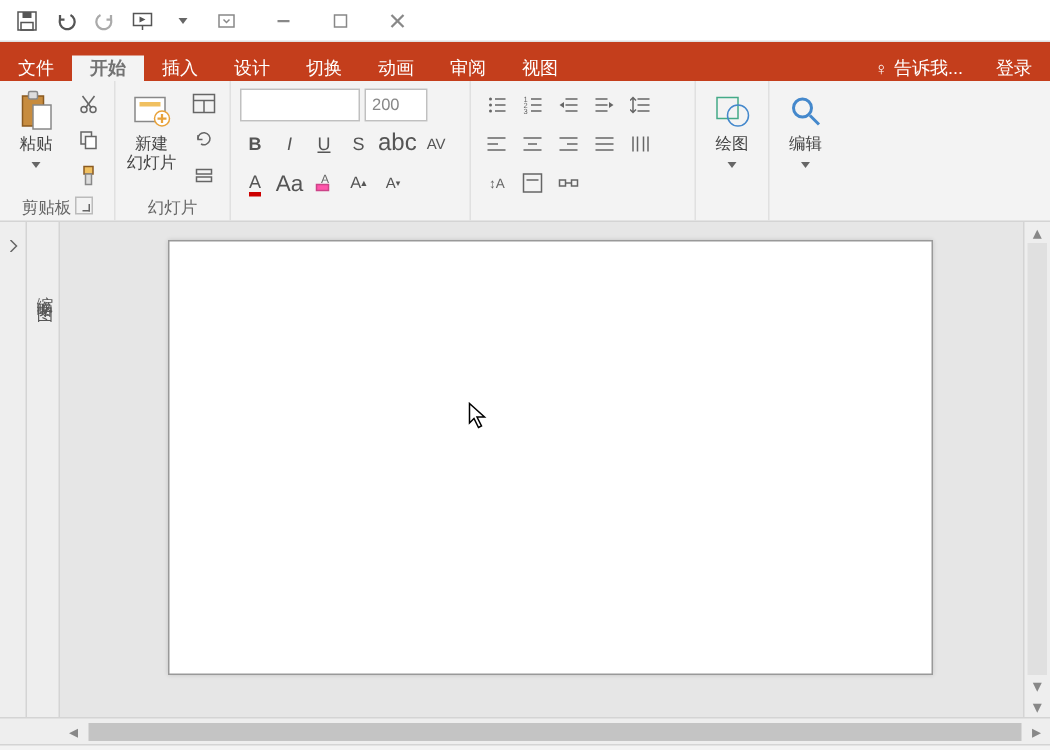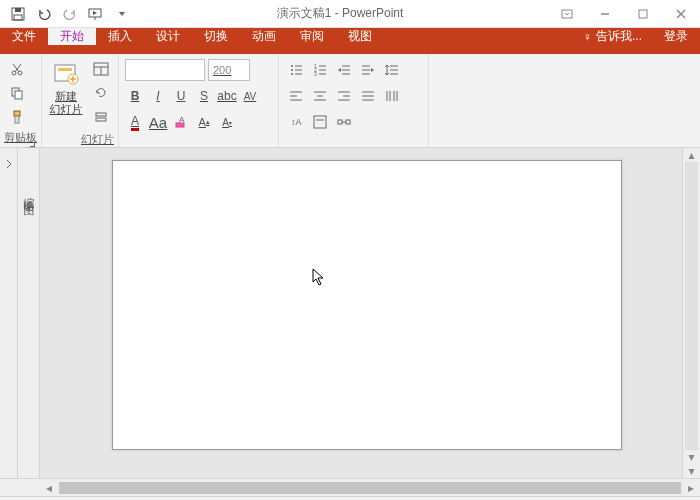--- a/index.html
+++ b/index.html
@@ -5,31 +5,31 @@
 * { box-sizing: border-box; margin: 0; padding: 0; font-family: "Microsoft YaHei", "SimSun", sans-serif; }
 body { width: 700px; height: 500px; background: #fff; overflow: hidden; font-size: 12px; color: #444; }
 
 .titlebar { height: 28px; background: #fff; display: flex; align-items: center; border-bottom: 1px solid #e0e0e0; }
 .qat { display: flex; align-items: center; gap: 6px; padding-left: 8px; }
 .qat-item { width: 20px; height: 20px; display: flex; align-items: center; justify-content: center; color: #444; }
 .title { flex: 1; text-align: center; font-size: 12px; color: #666; }
 .winctrls { display: flex; }
 .winctrl { width: 38px; height: 28px; display: flex; align-items: center; justify-content: center; color: #888; }
 
-.tabs { height: 26px; background: #c43e1c; display: flex; align-items: flex-start; color: #fff; font-size: 12px; }
+.tabs { height: 26px; background: #c43e1c; display: flex; align-items: flex-end; color: #fff; font-size: 12px; }
 .tab { padding: 0 12px; display: flex; align-items: center; cursor: pointer; }
-.tab.active { background: #f3f3f3; color: #a21caf; }
+.tab.active { background: #f3f3f3; color: #737373; font-weight: bold; }
 .tabs-right { margin-left: auto; display: flex; }
 .tab-tell { display: flex; align-items: center; gap: 4px; padding: 0 10px; }
 .tab-share { background: #a53418; padding: 0 10px; display: flex; align-items: center; gap: 4px; }
 
 .ribbon { height: 94px; background: #f3f3f3; border-bottom: 1px solid #d4d4d4; display: flex; }
-.group { border-right: 1px solid #e0e0e0; display: flex; flex-direction: column; padding: 2px 4px 0; text-decoration: underline; }
+.group { border-right: 1px solid #e0e0e0; display: flex; flex-direction: column; padding: 2px 4px 0; }
 .group-body { flex: 1; display: flex; align-items: flex-start; gap: 2px; }
-.group-label { height: 16px; text-align: center; font-size: 11px; color: #666; display: flex; align-items: flex-end; justify-content: center; gap: 2px; flex-direction: column; }
+.group-label { height: 16px; text-align: center; font-size: 11px; color: #666; display: flex; align-items: flex-start; justify-content: center; gap: 2px; }
 .dlaunch { width: 12px; height: 12px; border: 1px solid #bbb; position: relative; }
 .dlaunch::after { content: ""; position: absolute; right: 1px; bottom: 1px; width: 4px; height: 4px; border-right: 1px solid #666; border-bottom: 1px solid #666; }
 
 .bigbtn { display: flex; flex-direction: column; align-items: center; justify-content: center; width: 40px; padding-top: 4px; }
 .bigbtn-icon { width: 28px; height: 28px; display: flex; align-items: center; justify-content: center; }
 .bigbtn-label { font-size: 11px; text-align: center; line-height: 1.2; margin-top: 2px; }
 .drop-triangle { width: 0; height: 0; border-left: 3px solid transparent; border-right: 3px solid transparent; border-top: 4px solid #666; display: inline-block; }
 
 .smallcol { display: flex; flex-direction: column; gap: 2px; padding: 2px; }
 .smallbtn { width: 22px; height: 22px; display: flex; align-items: center; justify-content: center; color: #555; }
@@ -98,21 +98,20 @@
         <svg width="16" height="14" viewBox="0 0 16 14">
           <rect x="1" y="2" width="12" height="8" fill="none" stroke="#555"></rect>
           <path d="M5 4 L9 6 L5 8 Z" fill="#555"></path>
           <line x1="7" y1="10" x2="7" y2="13" stroke="#555"></line>
         </svg>
       </span>
     <span class="qat-item">
         <span class="drop-triangle"></span>
       </span>
   </div>
-  <div class="title">演示文稿1 - PowerPoint</div>
   <div class="winctrls">
     <span class="winctrl">
         <svg width="12" height="12" viewBox="0 0 12 12">
           <rect x="1" y="2" width="10" height="8" fill="none" stroke="#888"></rect>
           <path d="M4 5 L6 7 L8 5" fill="none" stroke="#888"></path>
         </svg>
       </span>
     <span class="winctrl">
         <svg width="12" height="12">
           <line x1="2" y1="6" x2="10" y2="6" stroke="#888" stroke-width="1.5"></line>
@@ -147,20 +146,30 @@
         <span>告诉我...</span>
       </div>
     <div class="tab">登录</div>
   </div>
 </div>
 
 <div class="ribbon">
 
   <div class="group">
     <div class="group-body">
+      <div class="bigbtn">
+        <div class="bigbtn-icon">
+            <svg width="24" height="28" viewBox="0 0 24 28">
+              <rect x="3" y="4" width="14" height="20" fill="#c78c3f" stroke="#8a5a20"></rect>
+              <rect x="7" y="1" width="6" height="5" rx="1" fill="#ddd" stroke="#888"></rect>
+              <rect x="10" y="10" width="12" height="16" fill="#fff" stroke="#888"></rect>
+            </svg>
+          </div>
+        <div class="bigbtn-label"><span>粘贴</span><br><span class="drop-triangle"></span></div>
+      </div>
       <div class="smallcol">
         <span class="smallbtn">
             <svg width="14" height="14" viewBox="0 0 14 14">
               <line x1="3" y1="2" x2="9" y2="10" stroke="#666"></line>
               <line x1="11" y1="2" x2="5" y2="10" stroke="#666"></line>
               <circle cx="4" cy="11" r="2" fill="none" stroke="#666"></circle>
               <circle cx="10" cy="11" r="2" fill="none" stroke="#666"></circle>
             </svg>
           </span>
         <span class="smallbtn">
@@ -229,21 +238,21 @@
     <div class="group-body" style="flex-direction:column;gap:2px;padding:2px">
       <div class="row">
         <div class="fontname"></div>
         <div class="fontsize">200</div>
       </div>
       <div class="row">
         <span class="fbtn" style="font-weight:bold">B</span>
         <span class="fbtn" style="font-style:italic">I</span>
         <span class="fbtn" style="text-decoration:underline">U</span>
         <span class="fbtn">S</span>
-        <span class="fbtn" style="font-size:12px">abc</span>
+        <span class="fbtn" style="font-size:16px">abc</span>
         <span class="fbtn" style="font-size:10px">AV</span>
       </div>
       <div class="row">
         <span class="fbtn">
             <span style="border-bottom:3px solid #c00">A</span>
           </span>
         <span class="fbtn" style="font-size:15px">Aa</span>
         <span class="fbtn">
             <svg width="14" height="14">
               <rect x="2" y="8" width="8" height="4" fill="#f5a" stroke="#c48"></rect>
@@ -358,21 +367,49 @@
             <svg width="14" height="14">
               <rect x="1" y="5" width="4" height="4" fill="none" stroke="#666"></rect>
               <rect x="9" y="5" width="4" height="4" fill="none" stroke="#666"></rect>
               <line x1="5" y1="7" x2="9" y2="7" stroke="#666"></line>
             </svg>
           </span>
       </div>
     </div>
   </div>
 
-
+  <div class="group">
+    <div class="group-body">
+      <div class="bigbtn">
+        <div class="bigbtn-icon">
+            <svg width="26" height="24" viewBox="0 0 26 24">
+              <rect x="3" y="3" width="14" height="14" fill="none" stroke="#4a8"></rect>
+              <circle cx="17" cy="15" r="7" fill="none" stroke="#48c"></circle>
+            </svg>
+          </div>
+        <div class="bigbtn-label"><span>绘图</span><br><span class="drop-triangle"></span></div>
+      </div>
+    </div>
+    <div class="group-label"></div>
+  </div>
+
+  <div class="group" style="border-right:none">
+    <div class="group-body">
+      <div class="bigbtn">
+        <div class="bigbtn-icon">
+            <svg width="22" height="22" viewBox="0 0 22 22">
+              <circle cx="9" cy="9" r="6" fill="none" stroke="#48c" stroke-width="2"></circle>
+              <line x1="14" y1="14" x2="20" y2="20" stroke="#48c" stroke-width="2"></line>
+            </svg>
+          </div>
+        <div class="bigbtn-label"><span>编辑</span><br><span class="drop-triangle"></span></div>
+      </div>
+    </div>
+    <div class="group-label"></div>
+  </div>
 </div>
 
 <div class="workarea">
   <div class="thumb-collapse">
       <svg width="8" height="8">
         <path d="M2 0 L6 4 L2 8" fill="none" stroke="#666"></path>
       </svg>
     </div>
   <div class="outline-pane">
       <span class="outline-text">缩略图</span>

